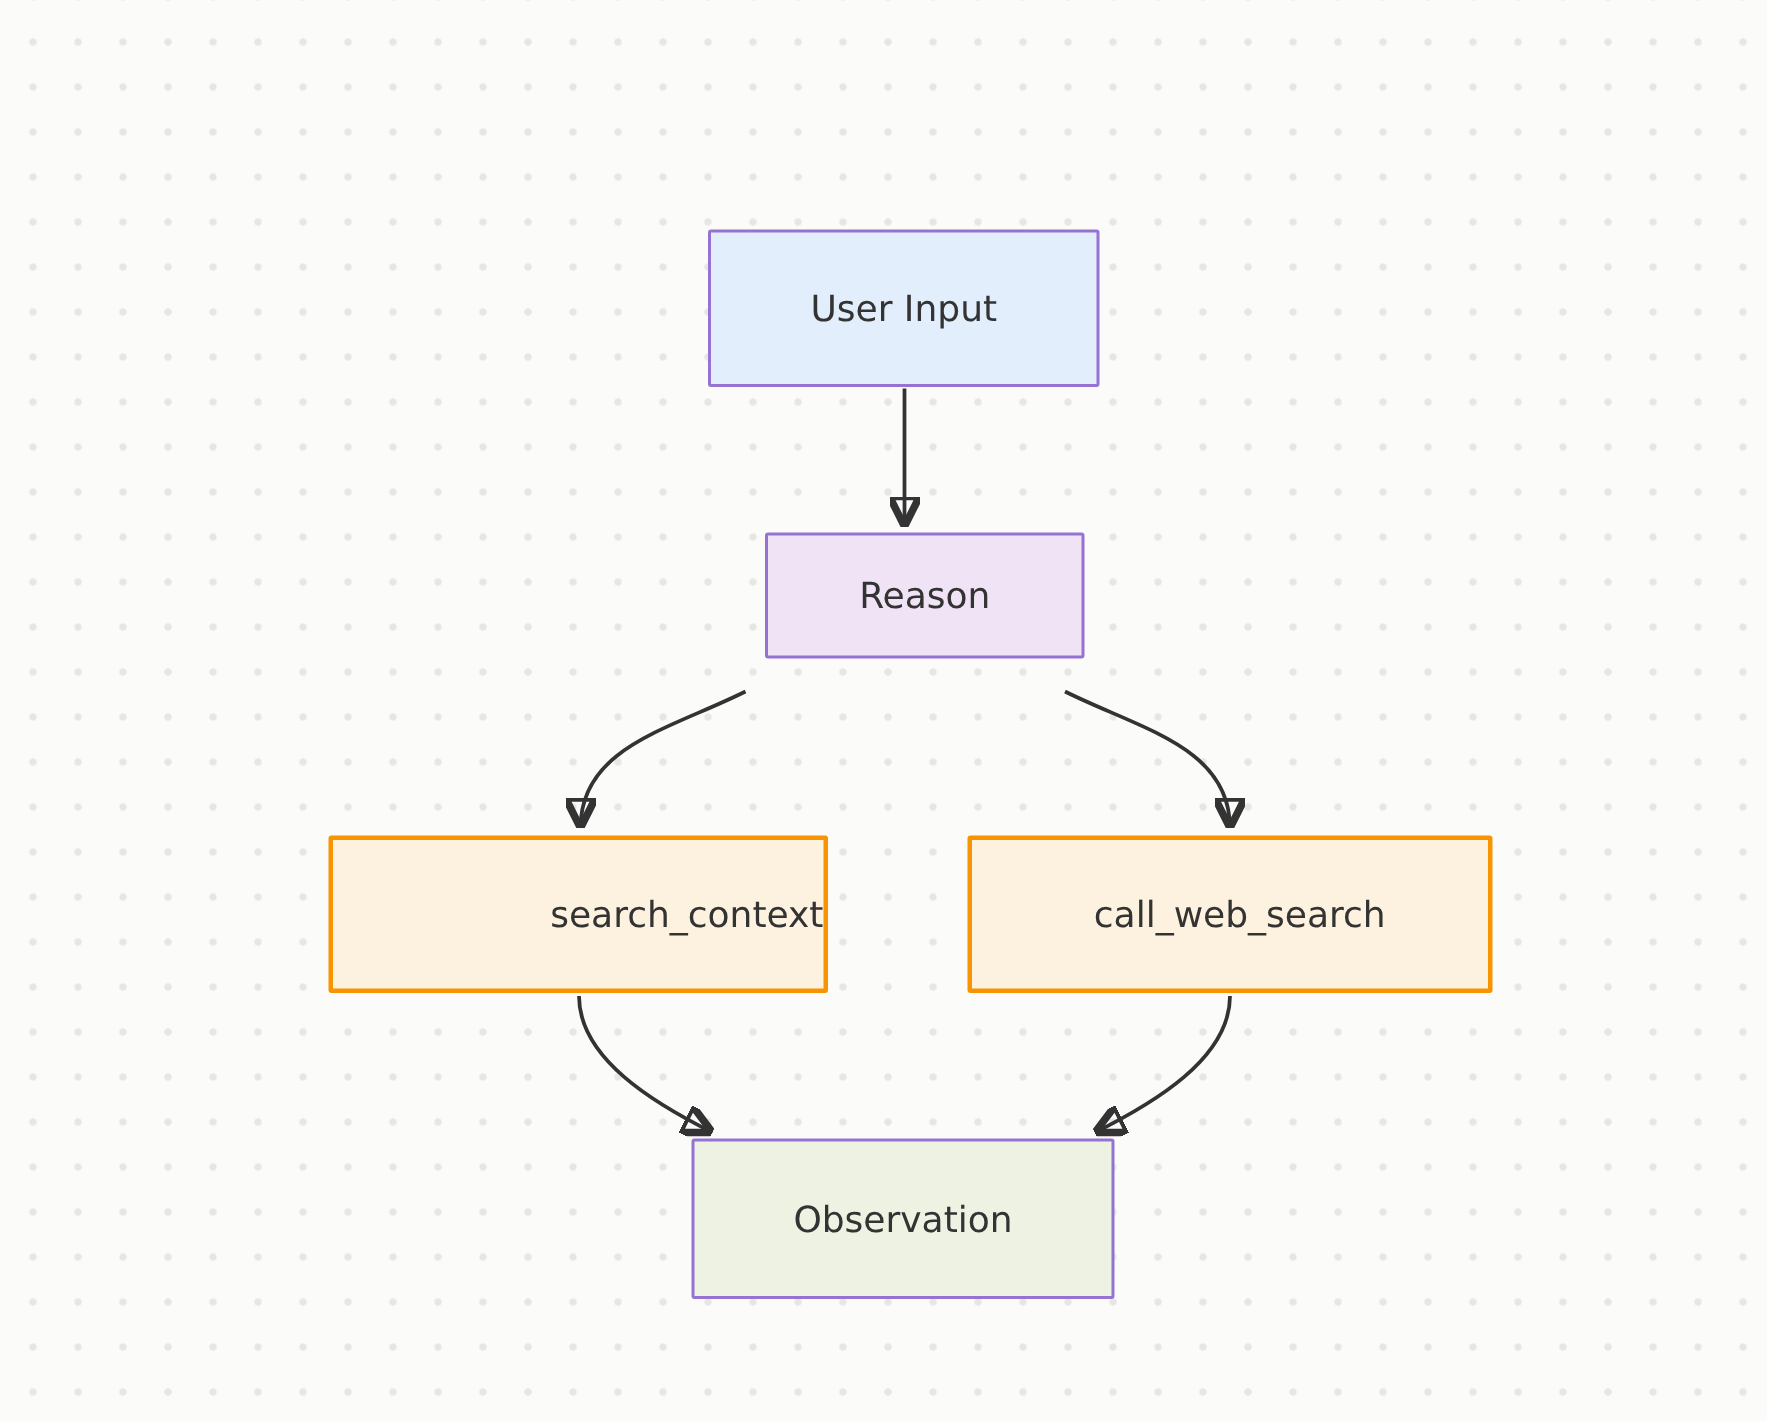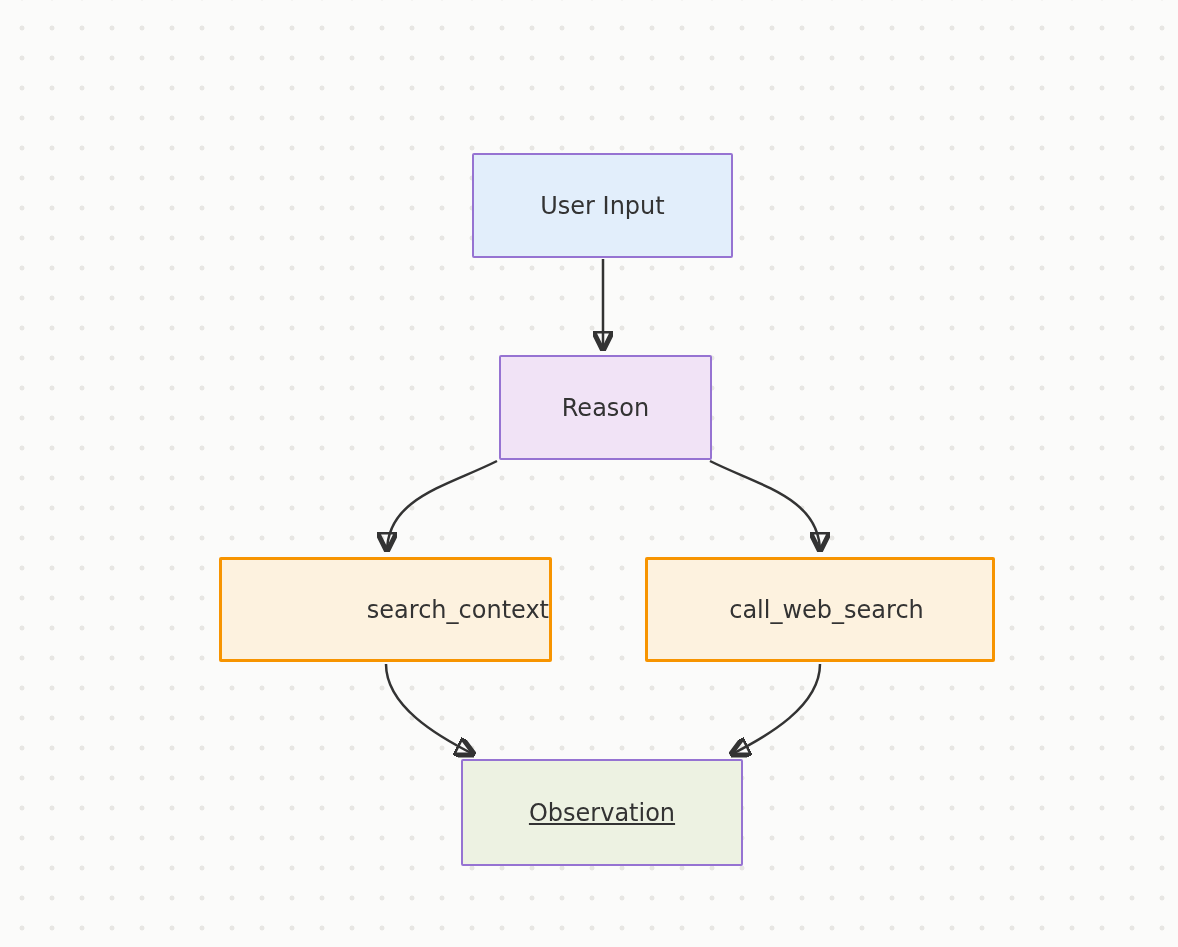--- a/index.html
+++ b/index.html
@@ -40,41 +40,40 @@
     color: #333333;
     border-radius: 2px;
     text-align: center;
   }
   .node-user-input {
     left: 472px; top: 153px; width: 261px; height: 105px;
     background: #e2eefb;
     border: 2px solid #9673d2;
   }
   .node-reason {
-    left: 499px; top: 355px; width: 213px; height: 105px;
+    left: 510px; top: 355px; width: 213px; height: 84px;
     background: #f1e3f6;
     border: 2px solid #9673d2;
   }
   .node-search-context {
     left: 219px; top: 557px; width: 333px; height: 105px;
     background: #fdf2df;
     border: 3.5px solid #f79400;
     justify-content: flex-end;
   }
   .node-call-web-search {
     left: 645px; top: 557px; width: 350px; height: 105px;
     background: #fdf2df;
     border: 3.5px solid #f79400;
     padding-left: 13px;
   }
   .node-observation {
     left: 461px; top: 759px; width: 282px; height: 107px;
     background: #edf2e2;
     border: 2px solid #9673d2;
-    text-decoration: underline;
   }
 </style>
 </head>
 <body>
 
 <div class="canvas">
 
   <svg class="edges" viewBox="0 0 1178 947" xmlns="http://www.w3.org/2000/svg">
     <defs>
       <marker id="arrowhead" viewBox="0 0 10 10" refX="10" refY="5" markerWidth="8" markerHeight="8" orient="auto-start-reverse" markerUnits="strokeWidth">

